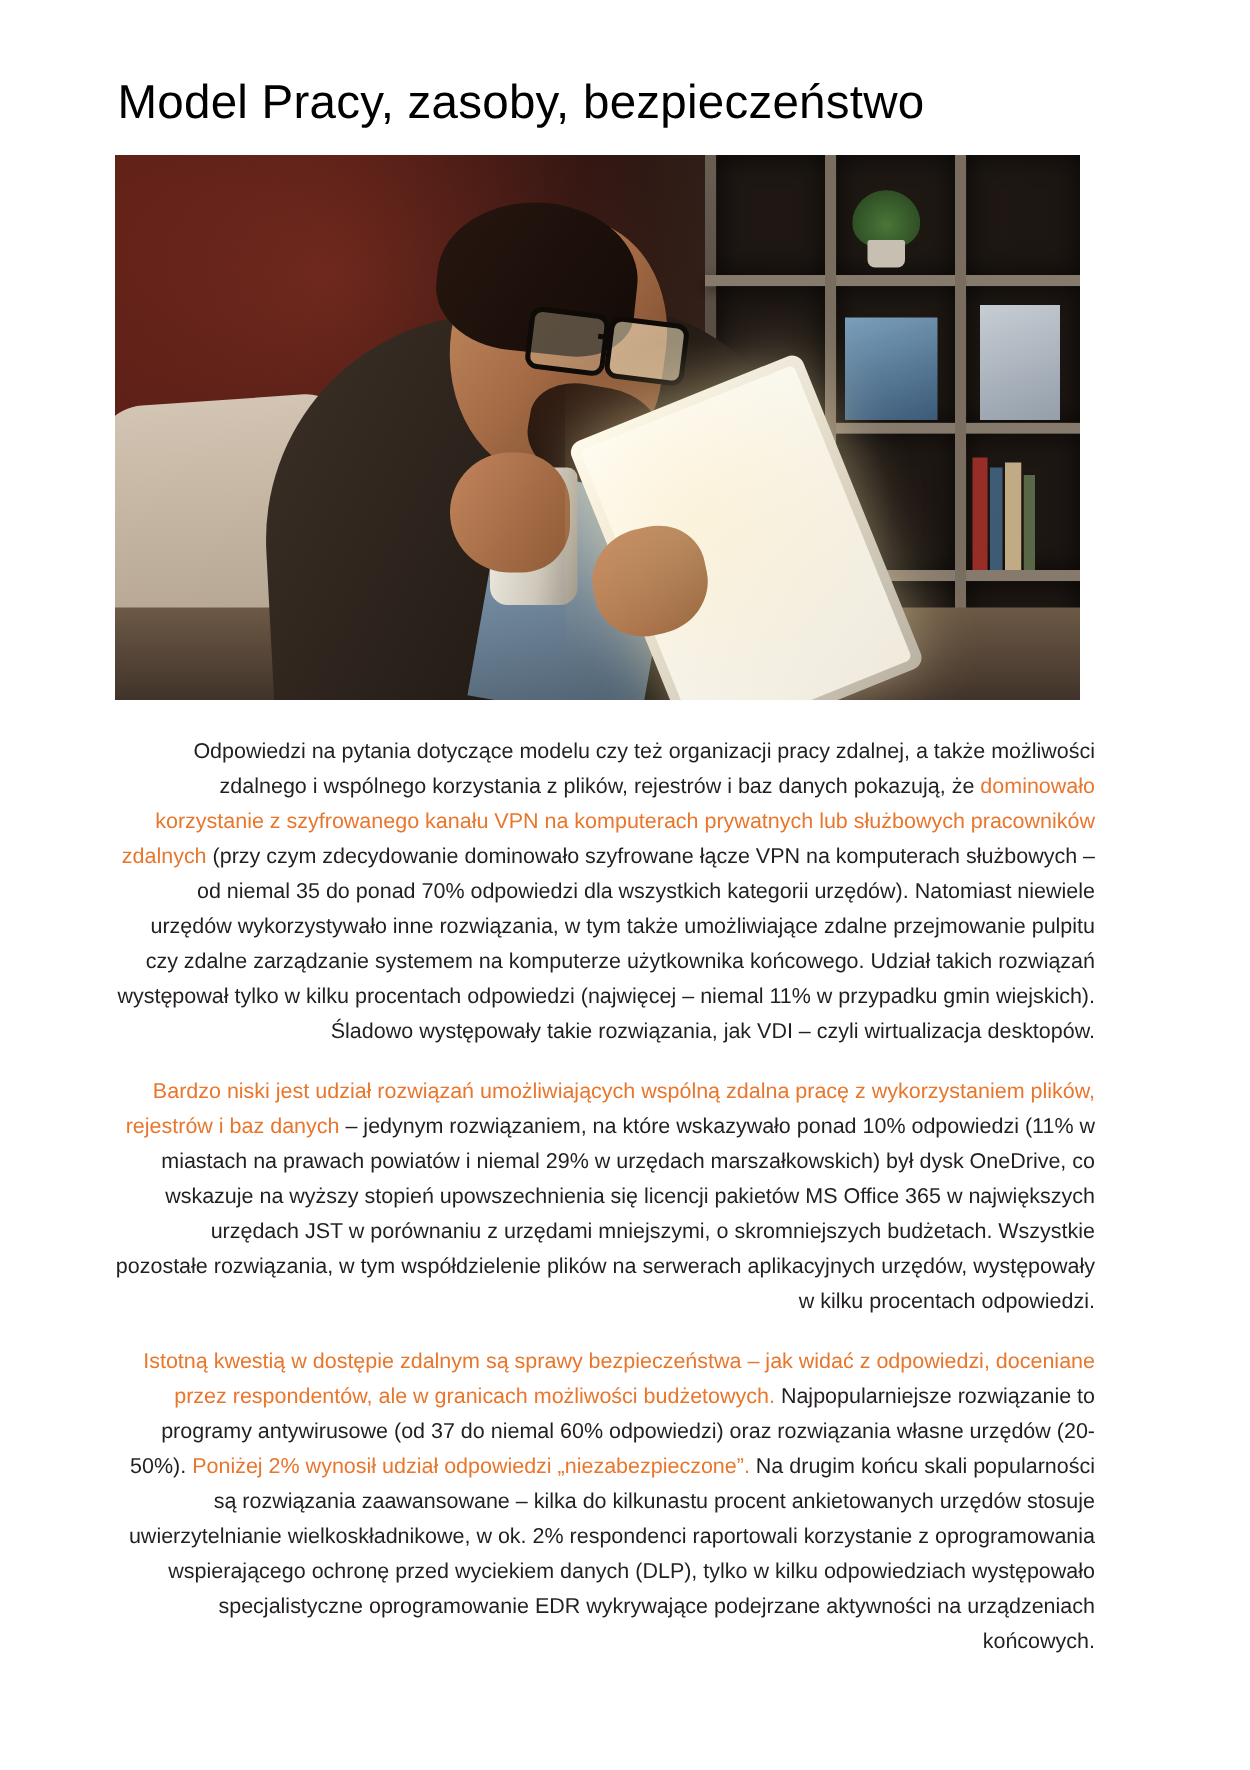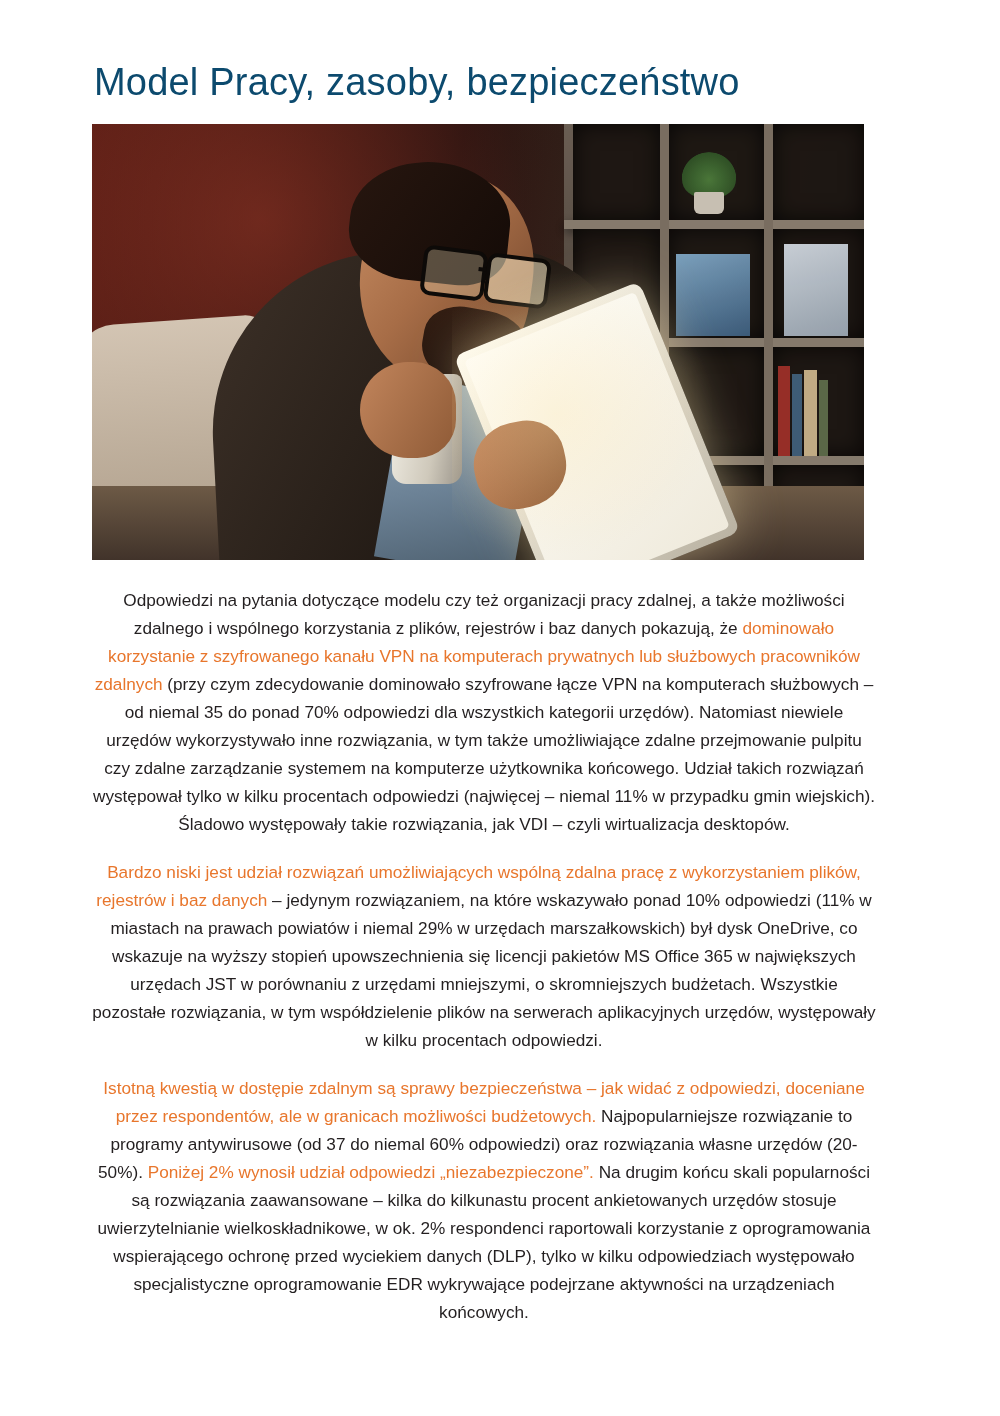--- a/index.html
+++ b/index.html
@@ -19,21 +19,21 @@
     width: 1000px;
     height: 1416px;
     background: #ffffff;
     box-sizing: border-box;
     padding: 60px 92px 0 92px;
   }
   .doc-title {
     font-size: 38px;
     font-weight: 400;
     letter-spacing: 0.2px;
-    color: #0c4a6e;
+    color: #000000;
     margin: 0 0 18px 2px;
     line-height: 1.2;
   }
 
   
   .photo {
     position: relative;
     width: 772px;
     height: 436px;
     margin: 0 0 26px 0;
@@ -212,21 +212,21 @@
 
   
   .body-copy {
     width: 784px;
   }
   .para {
     font-size: 17.2px;
     line-height: 28px;
     margin: 0 0 20px 0;
     color: #231f20;
-    text-align: center;
+    text-align: right;
   }
   .hl { color: #e8762c; }
 </style>
 </head>
 <body>
 
 <div class="page">
 
   <h1 class="doc-title">Model Pracy, zasoby, bezpieczeństwo</h1>
 

